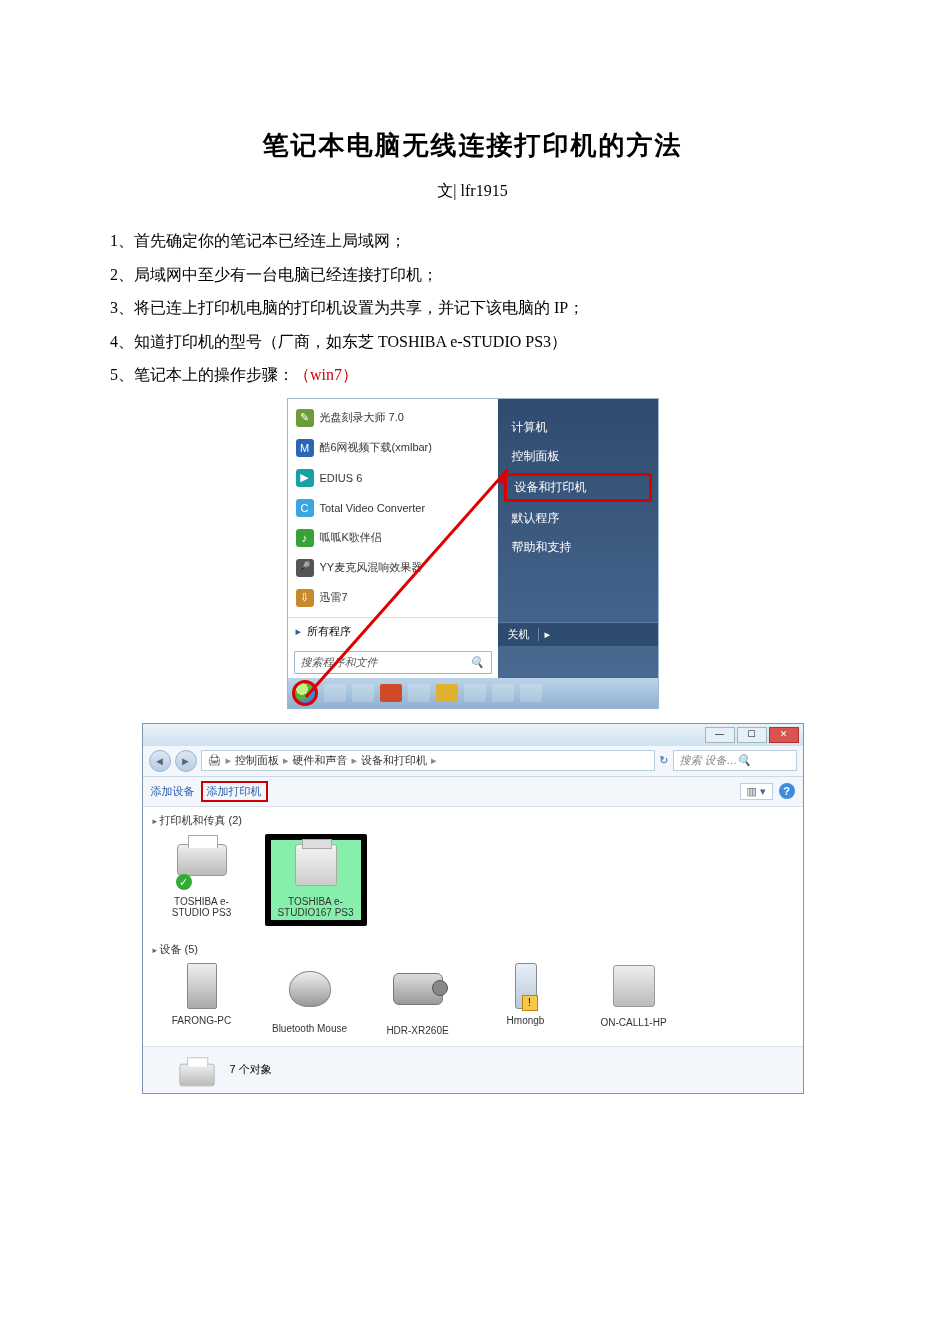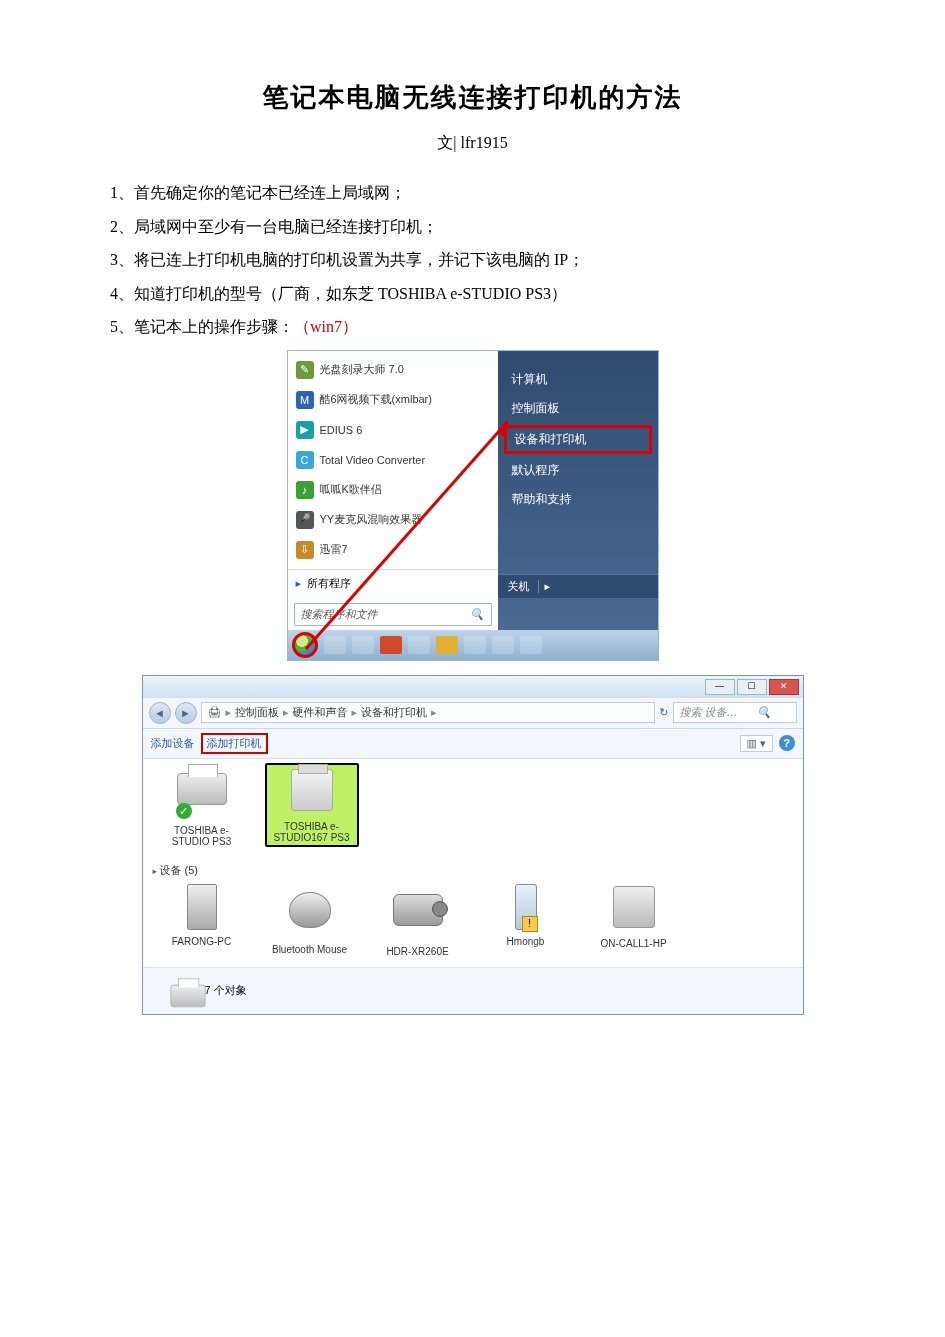--- a/index.html
+++ b/index.html
@@ -4,20 +4,21 @@
 <style>
   body {
     margin: 0;
     padding: 0;
     background: #fff;
     font-family: "SimSun", "宋体", serif;
     width: 945px;
   }
   .page {
     padding: 80px 110px 40px 110px;
+    margin-top: 48px;
   }
   .title {
     text-align: center;
     font-family: "STKaiti","KaiTi","楷体",serif;
     font-size: 26px;
     font-weight: bold;
     letter-spacing: 2px;
     margin-bottom: 18px;
   }
   .author {
@@ -138,21 +139,21 @@
   }
   .crumbs {
     flex:1; border:1px solid #b9cde0; background:#fff;
     padding:2px 6px; display:flex; align-items:center; gap:4px;
     color:#333;
   }
   .crumbs .sep{ color:#888; }
   .searchbox {
     width:110px; border:1px solid #b9cde0; background:#fff;
     padding:2px 6px; color:#888; font-style:italic;
-    display:flex; align-items:center; gap:20px;
+    display:flex; align-items:center; gap:0;
   }
   .cmdbar {
     display:flex; align-items:center; gap:6px;
     padding:4px 8px; background:#f3f7fb; border-bottom:1px solid #d7e2ed;
   }
   .cmd-link { color:#2a5caa; }
   .cmd-link.boxed { border:2px solid #c00; padding:1px 4px; }
   .cmdbar .spacer{flex:1;}
   .view-ctrl {
     border:1px solid #b9cde0; padding:1px 6px; background:#fff; color:#567;
@@ -166,21 +167,21 @@
     padding:6px 10px 2px 10px; color:#333;
   }
   .section-head::before{ content:"▸ "; color:#666; font-size:9px; }
   .icon-row {
     display:flex; gap:18px; padding:4px 14px 10px 14px;
     flex-wrap:wrap;
   }
   .dev {
     width:90px; text-align:center; font-size:10px; color:#333;
   }
-  .dev.selected { background:#bef264; border:2px solid #000000; border-radius:2px; padding:2px 0;}
+  .dev.selected { background:#86efac; border:6px solid #000000; border-radius:2px; padding:2px 0;}
   .dev-ic {
     width:56px; height:48px; margin:0 auto 4px auto; position:relative;
   }
   .printer-shape {
     width:48px;height:30px;background:linear-gradient(#eee,#bbb);
     border-radius:4px;margin:10px auto 0;position:relative;
     border:1px solid #999;
   }
   .printer-shape::before{
     content:"";position:absolute;top:-10px;left:10px;width:28px;height:12px;
@@ -196,21 +197,21 @@
   }
   .copier-shape::before{content:"";position:absolute;top:-6px;left:6px;width:28px;height:8px;background:#ddd;border:1px solid #aaa;}
   .mouse-shape{width:40px;height:34px;border-radius:50% 50% 45% 45%;background:linear-gradient(#eee,#999);margin:8px auto 0;border:1px solid #888;}
   .tower-shape{width:28px;height:44px;background:linear-gradient(#eee,#aaa);margin:0 auto;border:1px solid #888;border-radius:2px;}
   .cam-shape{width:48px;height:30px;background:linear-gradient(#ddd,#999);border-radius:6px;margin:10px auto 0;border:1px solid #777;position:relative;}
   .cam-shape::after{content:"";position:absolute;right:-6px;top:6px;width:14px;height:14px;border-radius:50%;background:#888;border:1px solid #555;}
   .phone-shape{width:20px;height:44px;background:linear-gradient(#e8f0f8,#b8c8d8);border:1px solid #889;border-radius:3px;margin:0 auto;position:relative;}
   .warn-badge{position:absolute;right:16px;bottom:0;width:14px;height:14px;background:#f7c948;border:1px solid #b8860b;color:#000;font-size:10px;line-height:14px;text-align:center;}
   .drive-shape{width:40px;height:40px;background:linear-gradient(#eee,#bbb);border:1px solid #999;border-radius:3px;margin:2px auto 0;}
   .statusbar{
-    border-top:1px solid #d7e2ed;padding:8px 20px;display:flex;align-items:center;gap:6px;
+    border-top:1px solid #d7e2ed;padding:8px 29px;display:flex;align-items:center;gap:22px;
     background:#f3f7fb;
   }
   .sb-ic{width:36px;height:30px;position:relative;}
   .sb-ic .printer-shape{transform:scale(.7);margin-top:4px;}
 </style>
 </head>
 <body>
 
 <div class="page">
   <div class="title">笔记本电脑无线连接打印机的方法</div>
@@ -324,20 +325,21 @@
       </div>
     </div>
     <div class="cmdbar">
       <span class="cmd-link">添加设备</span>
       <span class="cmd-link boxed">添加打印机</span>
       <span class="spacer"></span>
       <span class="view-ctrl">▥ ▾</span>
       <span class="help-ic">?</span>
     </div>
 
+    <div class="section-head">打印机和传真 (2)</div>
     <div class="icon-row">
       <div class="dev">
         <div class="dev-ic">
             <div class="printer-shape"></div>
             <span class="check-badge">✓</span>
           </div>
         <div>TOSHIBA e-STUDIO PS3</div>
       </div>
       <div class="dev selected">
         <div class="dev-ic">

